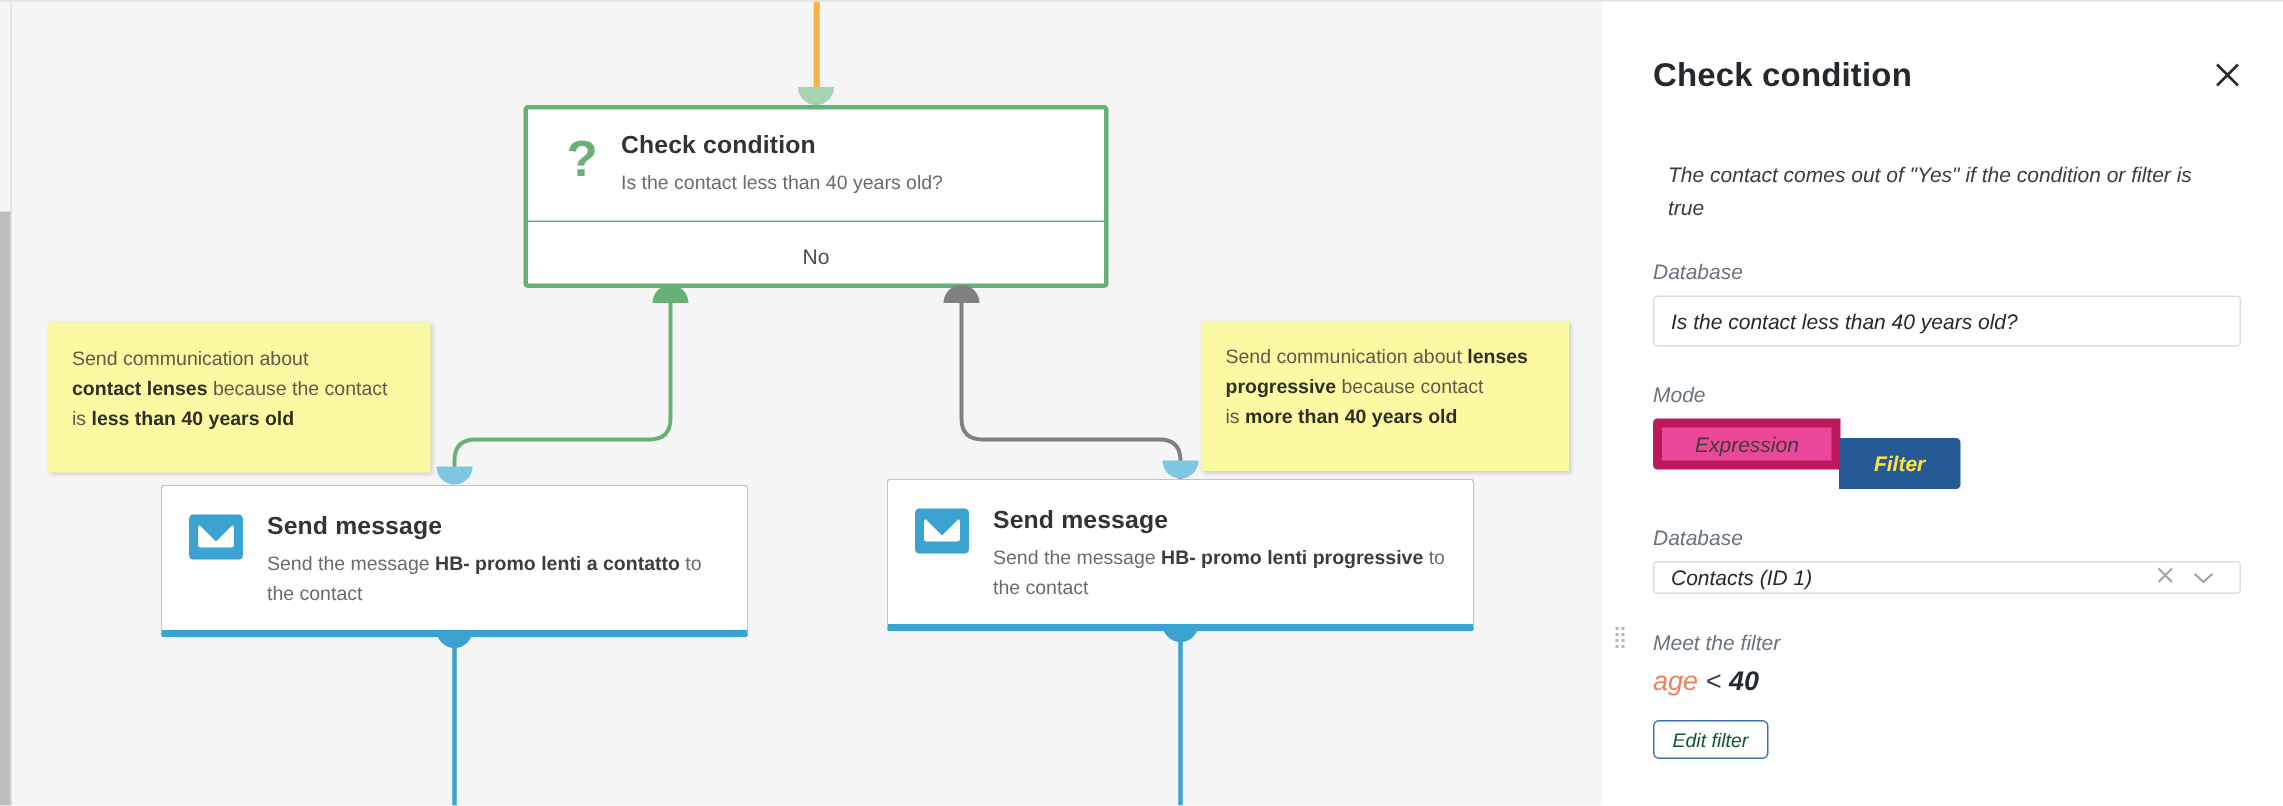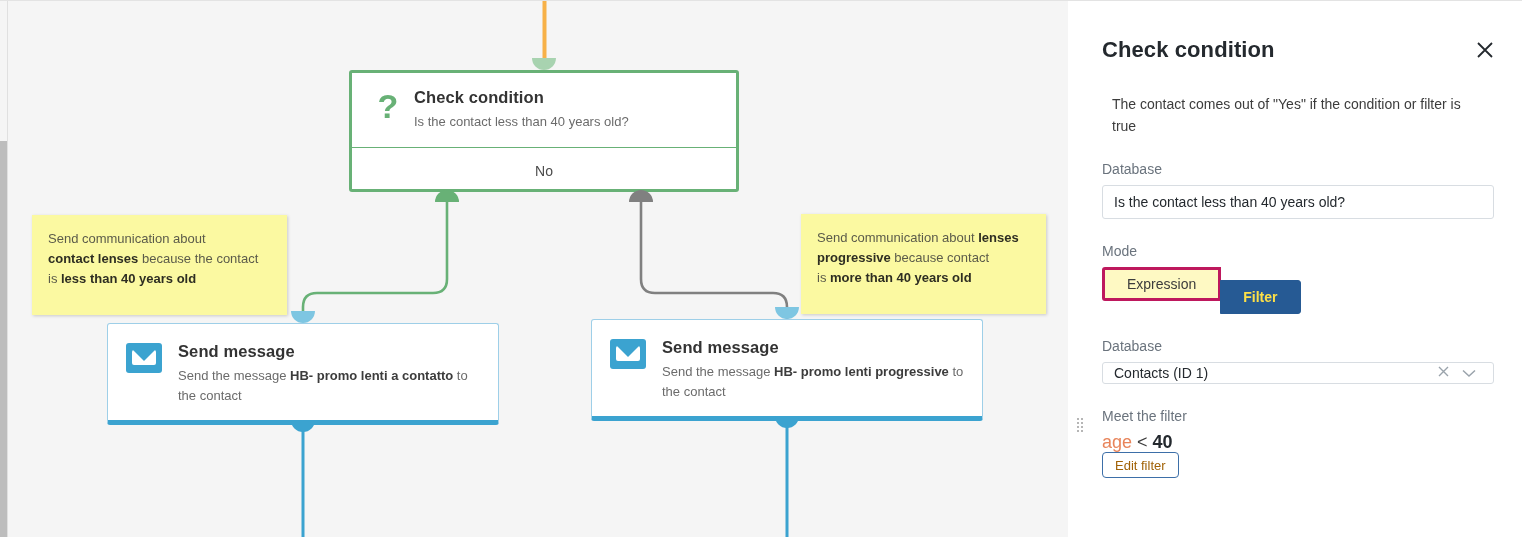--- a/index.html
+++ b/index.html
@@ -154,21 +154,21 @@
   .panel-title {
     font-size: 22px; font-weight: bold; color: #24292e;
     line-height: 30px; letter-spacing: .1px;
   }
   .panel-close {
     position: absolute; right: 0; top: 2px;
     width: 26px; height: 26px; cursor: pointer;
   }
   .panel-close svg { display: block; }
 
-  .panel-body { position: absolute; left: 34px; top: 92px; width: 396px; }
+  .panel-body { position: absolute; left: 34px; top: 104px; width: 396px; font-style: italic; }
   .panel-desc {
     font-size: 14px; color: #3c3c3c; line-height: 22px;
     padding: 0 10px 0 10px;
   }
   .field-label {
     font-size: 14px; color: #6a737d;
     margin: 24px 0 8px 0;
   }
   .text-input {
     width: 392px; height: 34px;
@@ -178,22 +178,22 @@
     padding: 0 11px; box-sizing: border-box;
     display: flex; align-items: center;
   }
   .mode-group { display: flex; }
   .mode-btn {
     height: 34px; padding: 0 22px;
     display: flex; align-items: center; justify-content: center;
     font-size: 14px; cursor: pointer; box-sizing: border-box;
   }
   .mode-btn.off {
-    background: #fef9c3; color: #3c3c3c;
-    border: 3px solid #be185d; border-radius: 3px 0 0 3px;
+    background: #ec4899; color: #3c3c3c;
+    border: 6px solid #be185d; border-radius: 3px 0 0 3px;
   }
   .mode-btn.on {
     background: #265a94; color: #fde047;
     border: 1px solid #265a94; border-radius: 0 3px 3px 0;
     font-weight: bold; margin-left: -1px; margin-top: 13px;
   }
   .select-box {
     width: 392px; height: 22px;
     border: 1px solid #d8dde2; border-radius: 3px;
     background: #ffffff;
@@ -204,23 +204,24 @@
   .select-value { flex: 1 1 auto; }
   .sel-icon { width: 26px; text-align: center; color: #9aa3ab; cursor: pointer; }
   .filter-expr {
     font-size: 18px; color: #3c3c3c;
     margin-top: 6px; line-height: 20px;
   }
   .filter-expr .fld { color: #e8845a; }
   .filter-expr .val { font-weight: bold; color: #24292e; }
   .edit-filter {
     display: inline-flex; align-items: center; justify-content: center;
+    margin-top: 16px;
     height: 24px; padding: 0 12px;
     border: 1px solid #3d6fa8; border-radius: 4px;
-    color: #a16207; font-size: 13px;
+    color: #14532d; font-size: 13px;
     background: #ffffff; cursor: pointer;
   }
 </style>
 </head>
 <body>
 
 <div id="root">
 
   <div class="canvas">
 

